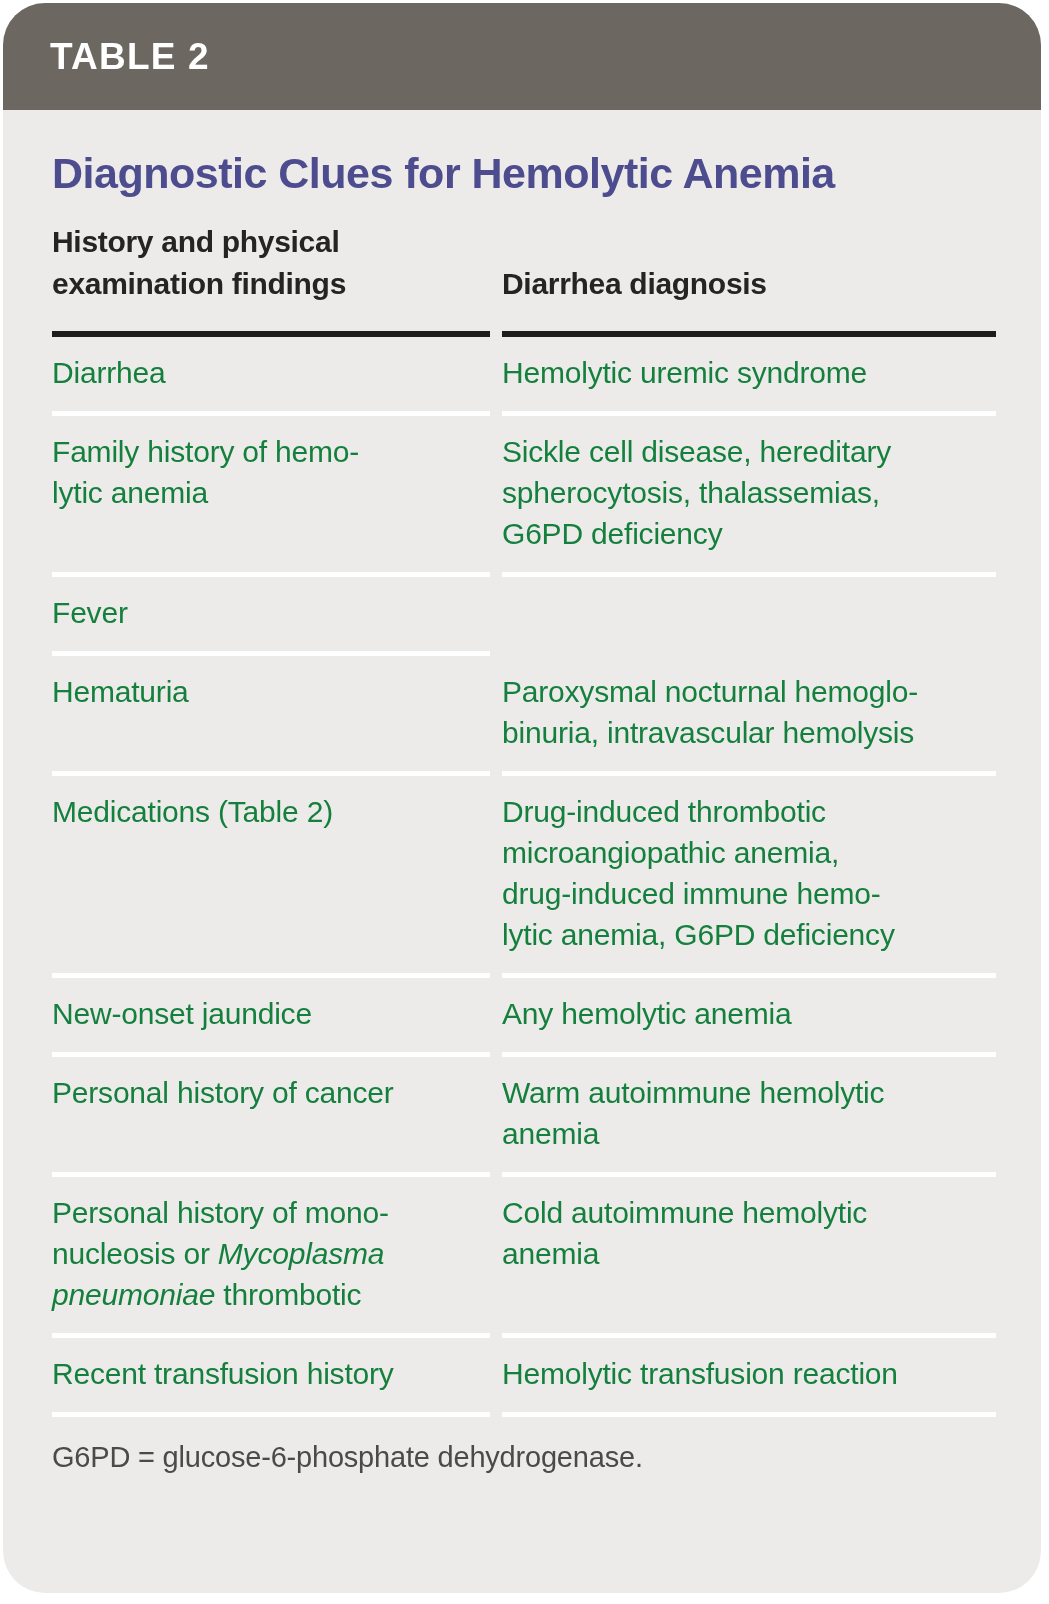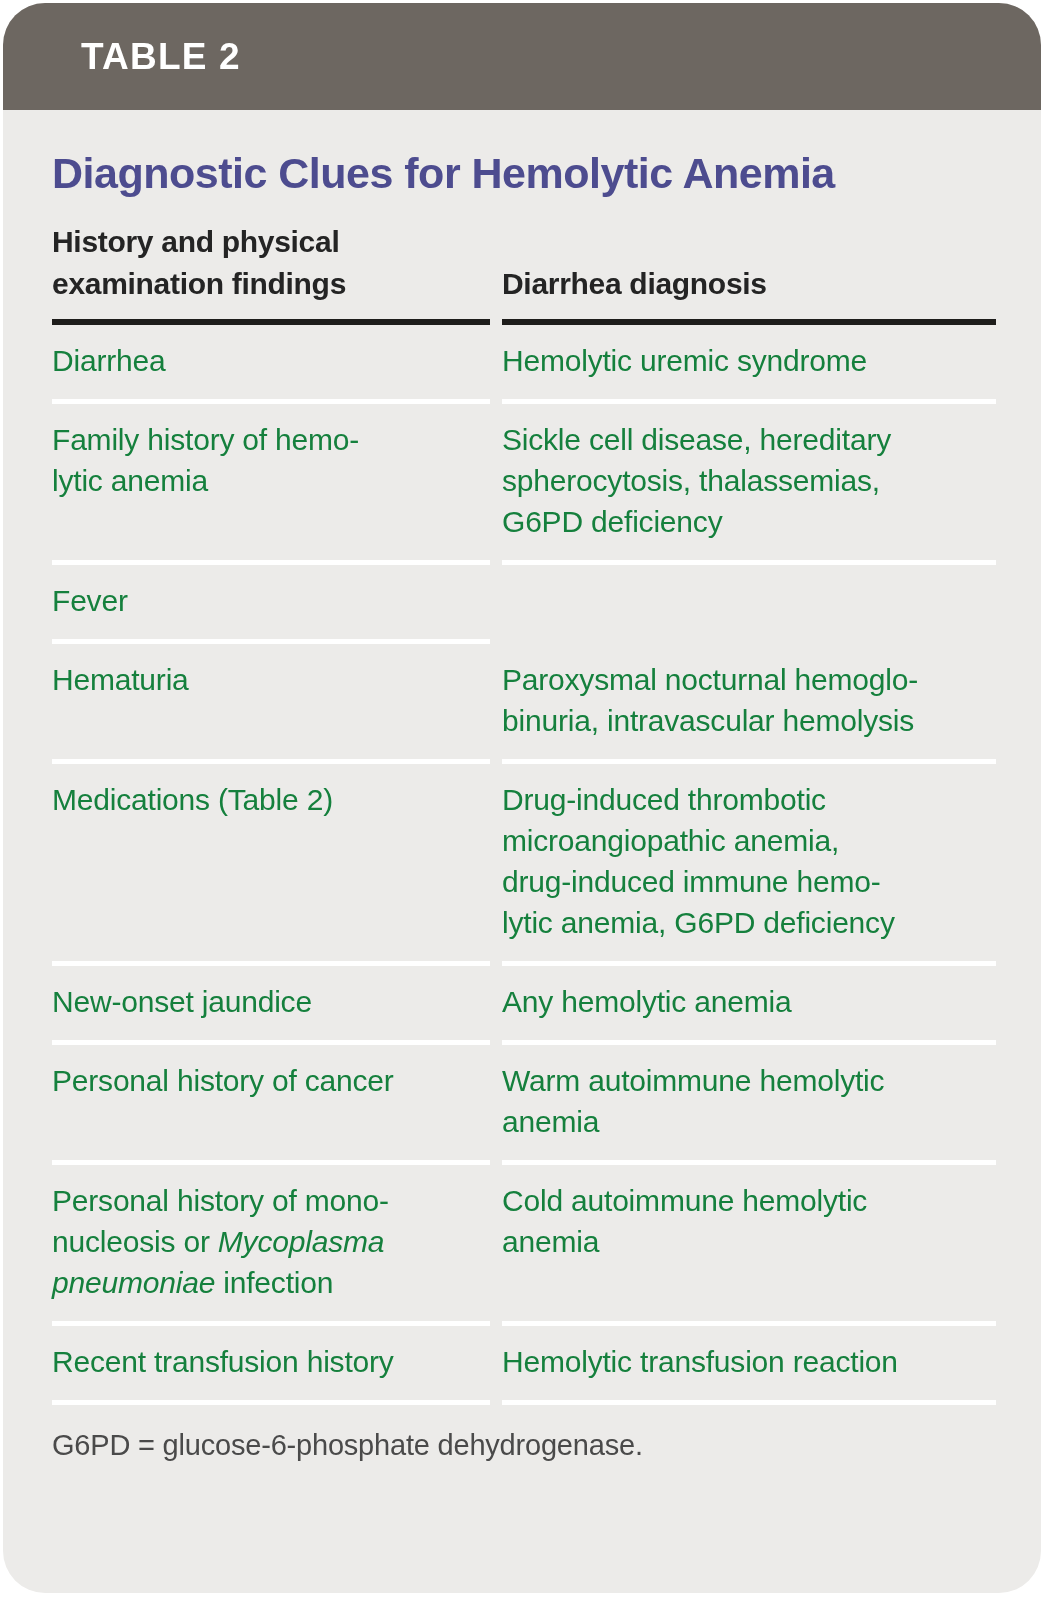--- a/index.html
+++ b/index.html
@@ -19,21 +19,21 @@
     background: #ECEBE9;
     border-radius: 42px;
     overflow: hidden;
     box-sizing: border-box;
   }
   .card-header {
     height: 107px;
     background: #6D6761;
     display: flex;
     align-items: center;
-    padding-left: 78px;
+    padding-left: 47px;
   }
   .table-label {
     color: #ffffff;
     font-size: 37px;
     font-weight: 700;
     letter-spacing: 1.2px;
   }
   .content {
     padding: 27px 45px 0 49px;
   }
@@ -49,21 +49,21 @@
     display: grid;
     grid-template-columns: 438px 1fr;
     column-gap: 12px;
   }
   .thead .th {
     font-size: 30px;
     line-height: 42px;
     font-weight: 700;
     color: #242424;
     white-space: pre-line;
-    padding-bottom: 14px;
+    padding-bottom: 26px;
     border-bottom: 6px solid #1E1D1B;
     align-self: end;
     letter-spacing: -0.3px;
   }
   .trow .cell {
     font-size: 30px;
     line-height: 41px;
     color: #15803d;
     white-space: pre-line;
     padding: 15px 0 18px 0;
@@ -129,21 +129,21 @@
           <div class="cell"><span>Any hemolytic anemia</span></div>
         </div>
         <div class="grid-row trow">
           <div class="cell"><span>Personal history of cancer</span></div>
           <div class="cell"><span>Warm autoimmune hemolytic
 anemia</span></div>
         </div>
         <div class="grid-row trow">
           <div class="cell"><span>Personal history of mono-
 nucleosis or </span><em>Mycoplasma
-pneumoniae</em><span> infection</span></div>
+pneumoniae</em><span> thrombotic</span></div>
           <div class="cell"><span>Cold autoimmune hemolytic
 anemia</span></div>
         </div>
         <div class="grid-row trow">
           <div class="cell"><span>Recent transfusion history</span></div>
           <div class="cell"><span>Hemolytic transfusion reaction</span></div>
         </div>
       </div>
 
     <div class="footnote">G6PD = glucose-6-phosphate dehydrogenase.</div>

